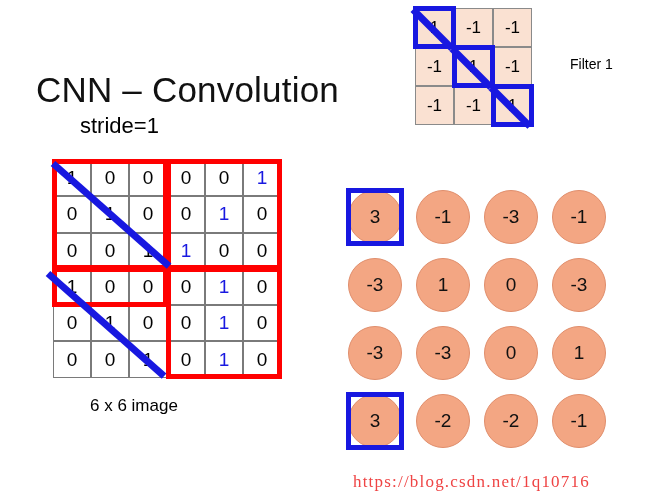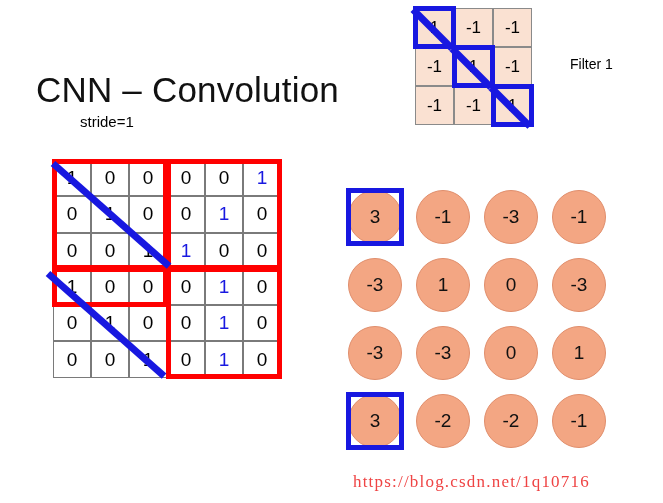--- a/index.html
+++ b/index.html
@@ -28,21 +28,21 @@
     white-space: nowrap;
     color: #111111;
     margin-top: 48px;
   }
 
   
   #stride-label {
     position: absolute;
     left: 80px;
     top: 113px;
-    font-size: 15px;
+    font-size: 22px;
     white-space: nowrap;
   }
 
   
   #image-caption {
     position: absolute;
     left: 90px;
     top: 396px;
     font-size: 17px;
     white-space: nowrap;
@@ -258,20 +258,21 @@
 
     <div class="red-box" style="left:-1px;  top:-1px;  width:116px; height:111px;"></div>
     <div class="red-box" style="left:113px; top:-1px;  width:116px; height:111px;"></div>
     <div class="red-box" style="left:-1px;  top:107px; width:116px; height:40px;"></div>
     <div class="red-box" style="left:113px; top:107px; width:116px; height:112px;"></div>
 
     <div class="blue-diag" style="left:0px; top:0px; width:155px; height:7px; transform: rotate(41.5deg);"></div>
     <div class="blue-diag" style="left:-5px; top:110px; width:155px; height:7px; transform: rotate(41.5deg);"></div>
   </div>
 
+  <div id="image-caption">6 x 6 image</div>
 
   <div id="circles-wrap">
       <div class="circle" style="left: 0px; top: 0px;">3</div>
       <div class="circle-hl" style="left: -2px; top: -2px;"></div>
       <div class="circle" style="left: 68px; top: 0px;">-1</div>
       <div class="circle" style="left: 136px; top: 0px;">-3</div>
       <div class="circle" style="left: 204px; top: 0px;">-1</div>
       <div class="circle" style="left: 0px; top: 68px;">-3</div>
       <div class="circle" style="left: 68px; top: 68px;">1</div>
       <div class="circle" style="left: 136px; top: 68px;">0</div>

